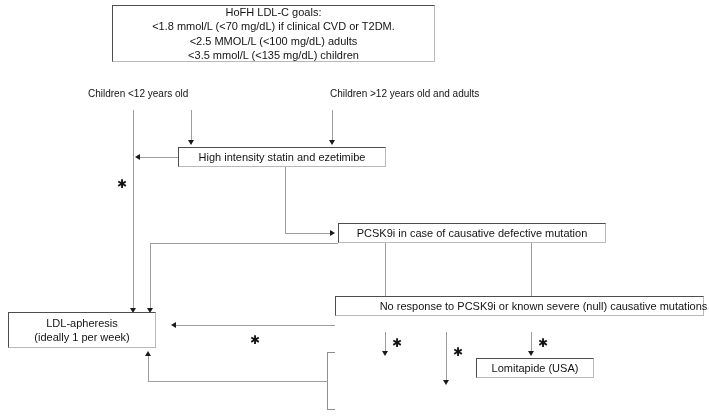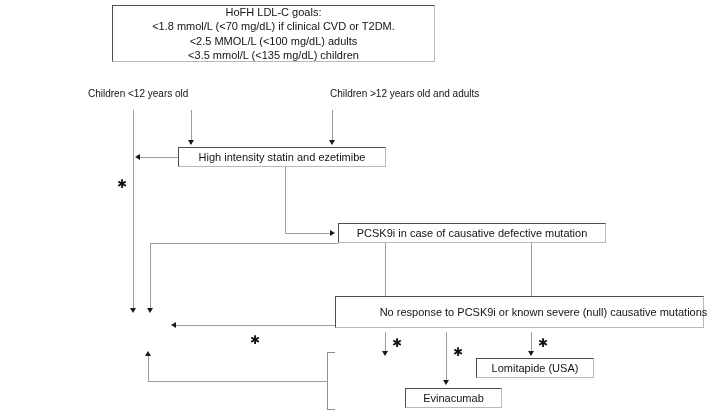--- a/index.html
+++ b/index.html
@@ -140,45 +140,46 @@
   <div class="hline" style="left:150px; top:243px; width:188px;"></div>
   <div class="vline" style="left:150px; top:243px; height:67px;"></div>
   <div class="arrow-down" style="left:147px; top:308px;"></div>
 
   <div class="vline" style="left:385px; top:243px; width:1px; height:64px;"></div>
   <div class="arrow-down" style="left:382px; top:305px;"></div>
 
   <div class="vline" style="left:531px; top:243px; width:1px; height:64px;"></div>
   <div class="arrow-down" style="left:528px; top:305px;"></div>
 
+  <div class="box" style="left:8px; top:312px; width:148px; height:36px;">
+    <span>LDL-apheresis
+(ideally 1 per week)</span>
+  </div>
 
-  <div class="box" style="left:335px; top:296px; width:369px; height:32px;padding-left:48px;">
+  <div class="box" style="left:335px; top:296px; width:369px; height:20px;padding-left:48px;">
     <span>No response to PCSK9i or known severe (null) causative mutations</span>
   </div>
 
   <div class="hline" style="left:176px; top:325px; width:159px;"></div>
   <div class="arrow-left" style="left:171px; top:322px;"></div>
   <div class="aster" style="left:250px; top:334px;">✱</div>
 
   <div class="vline" style="left:385px; top:332px; height:21px;"></div>
   <div class="arrow-down" style="left:382px; top:351px;"></div>
   <div class="aster" style="left:392px; top:337px;">✱</div>
 
   <div class="vline" style="left:446px; top:332px; height:50px;"></div>
   <div class="arrow-down" style="left:443px; top:380px;"></div>
   <div class="aster" style="left:453px; top:346px;">✱</div>
 
   <div class="vline" style="left:531px; top:332px; height:21px;"></div>
   <div class="arrow-down" style="left:528px; top:351px;"></div>
   <div class="aster" style="left:538px; top:337px;">✱</div>
 
 
-  <div class="box" style="left:405px; top:388px; width:97px; height:20px;">
-    <span>Evinacumab</span>
-  </div>
 
   <div class="box" style="left:476px; top:358px; width:118px; height:20px;">
     <span>Lomitapide (USA)</span>
   </div>
 
   <div class="bracket" style="left:327px; top:352px; width:8px; height:58px;"></div>
 
   <div class="hline" style="left:148px; top:381px; width:180px;"></div>
   <div class="vline" style="left:148px; top:356px; height:25px;"></div>
   <div class="arrow-up" style="left:145px; top:351px;"></div>

